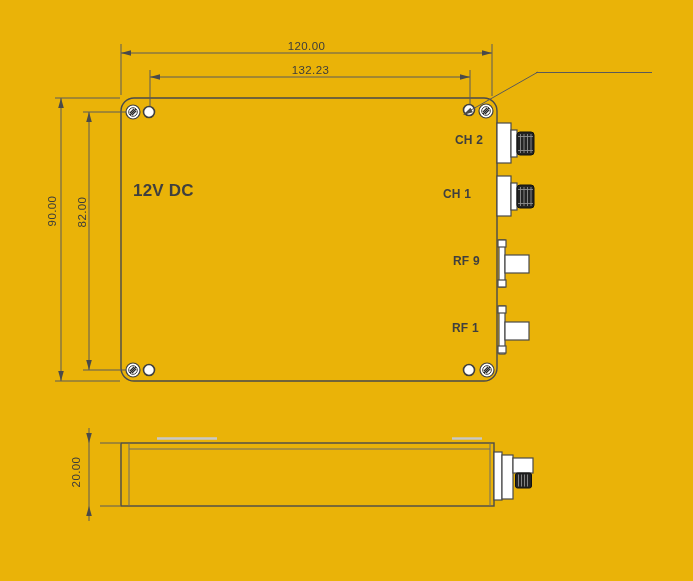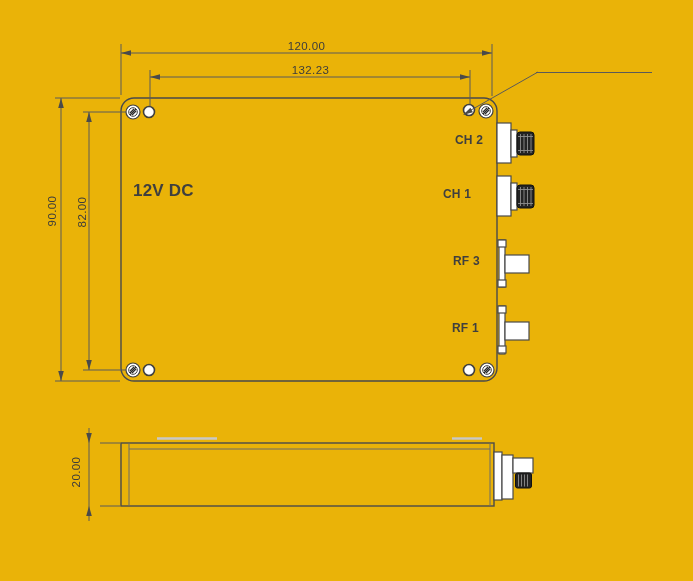--- a/index.html
+++ b/index.html
@@ -176,16 +176,16 @@
   <div class="txt dim" style="left:279px;top:40px;width:55px;">120.00</div>
   <div class="txt dim" style="left:283px;top:64px;width:55px;">132.23</div>
   <div class="txt dim vdim" style="left:27px;top:205px;width:50px;">90.00</div>
   <div class="txt dim vdim" style="left:57px;top:206px;width:50px;">82.00</div>
   <div class="txt dim vdim" style="left:51px;top:466px;width:50px;">20.00</div>
 
 
   <div class="txt plabel" style="left:133px;top:181px;font-size:17px;">12V DC</div>
   <div class="txt plabel" style="left:455px;top:133px;">CH 2</div>
   <div class="txt plabel" style="left:443px;top:187px;">CH 1</div>
-  <div class="txt plabel" style="left:453px;top:254px;">RF 3</div>
+  <div class="txt plabel" style="left:453px;top:254px;">RF 9</div>
   <div class="txt plabel" style="left:452px;top:321px;">RF 1</div>
 
 </div>
 
 </body></html>

